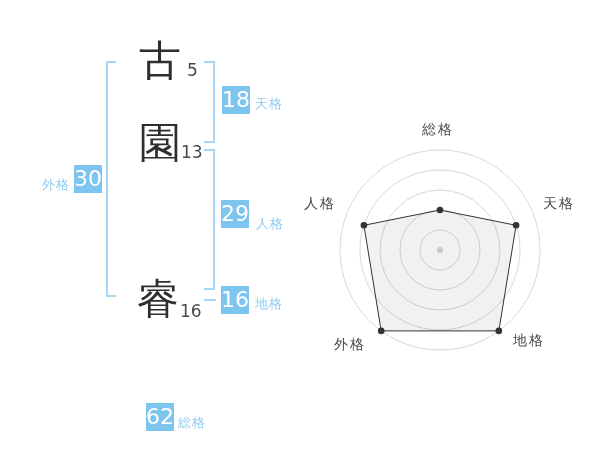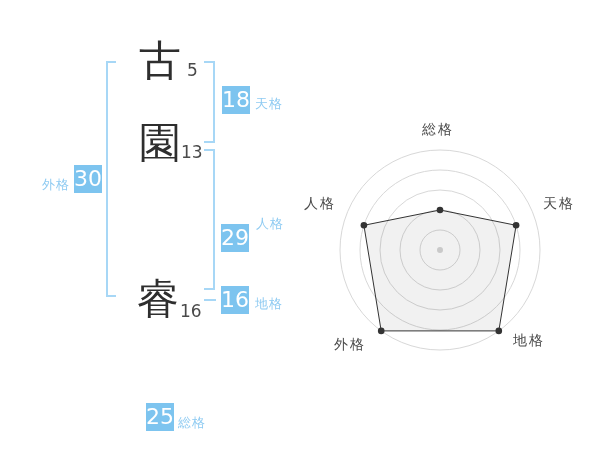--- a/index.html
+++ b/index.html
@@ -50,30 +50,30 @@
 
   <div class="kanji" style="left:138px;top:121px">園</div>
   <div class="strokes" style="left:181px;top:145px">13</div>
 
   <div class="kanji" style="left:136px;top:277px">睿</div>
   <div class="strokes" style="left:180px;top:304px">16</div>
 
   <div class="badge" style="left:222px;top:86px">18</div>
   <div class="badge-label" style="left:255px;top:97px">天格</div>
 
-  <div class="badge" style="left:221px;top:224px">29</div>
+  <div class="badge" style="left:221px;top:200px">29</div>
   <div class="badge-label" style="left:256px;top:217px">人格</div>
 
   <div class="badge" style="left:221px;top:286px">16</div>
   <div class="badge-label" style="left:255px;top:297px">地格</div>
 
   <div class="badge" style="left:74px;top:165px">30</div>
   <div class="badge-label" style="left:42px;top:178px">外格</div>
 
-  <div class="badge" style="left:146px;top:403px">25</div>
+  <div class="badge" style="left:146px;top:403px">62</div>
   <div class="badge-label" style="left:178px;top:416px">総格</div>
 
   <div id="radar"><svg width="300" height="260" viewBox="0 0 300 260">
         <circle cx="140" cy="140" r="20" fill="none" stroke="#d8d8d8" stroke-width="1"></circle>
         <circle cx="140" cy="140" r="40" fill="none" stroke="#d8d8d8" stroke-width="1"></circle>
         <circle cx="140" cy="140" r="60" fill="none" stroke="#d8d8d8" stroke-width="1"></circle>
         <circle cx="140" cy="140" r="80" fill="none" stroke="#d8d8d8" stroke-width="1"></circle>
         <circle cx="140" cy="140" r="100" fill="none" stroke="#d8d8d8" stroke-width="1"></circle>
         <polygon points="140.0,100.0 216.1,115.3 198.8,220.9 81.2,220.9 63.9,115.3" fill="rgba(0,0,0,0.055)" stroke="#333333" stroke-width="1"></polygon>
         <circle cx="140" cy="140" r="3" fill="#c9c9c9"></circle>

